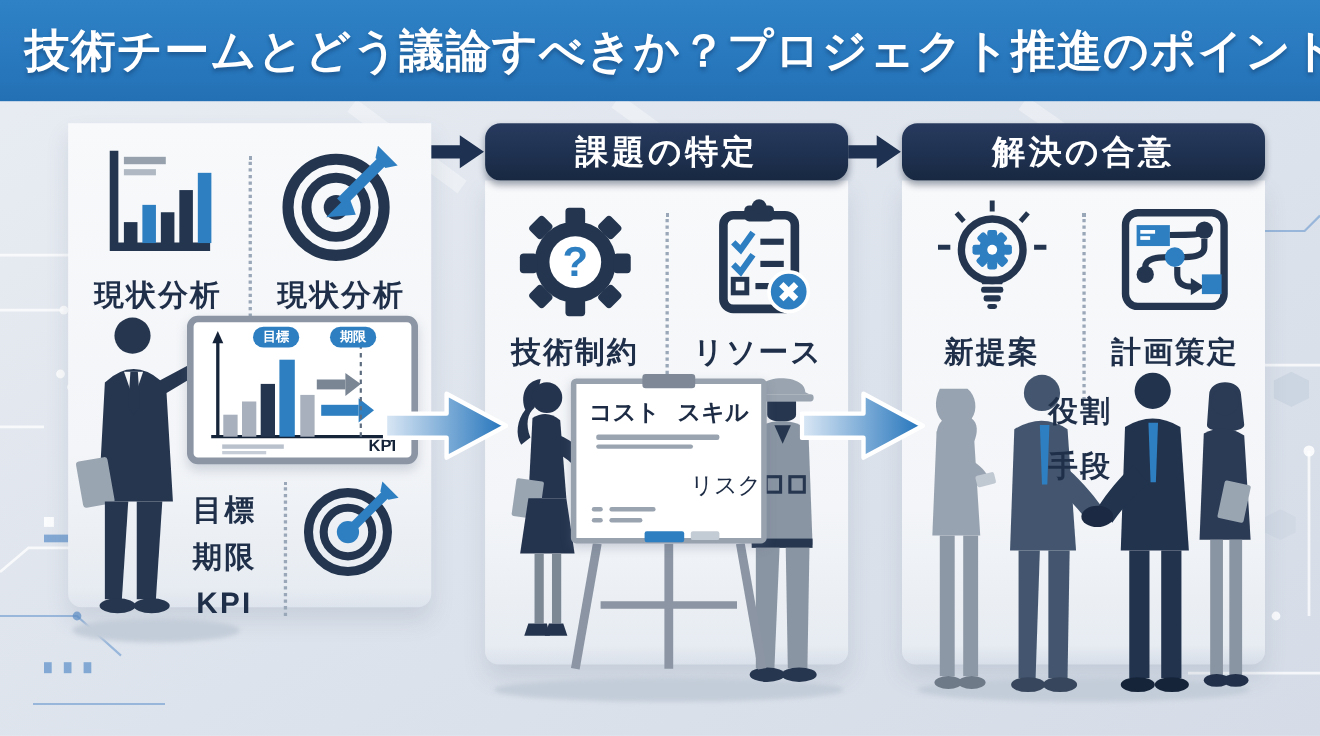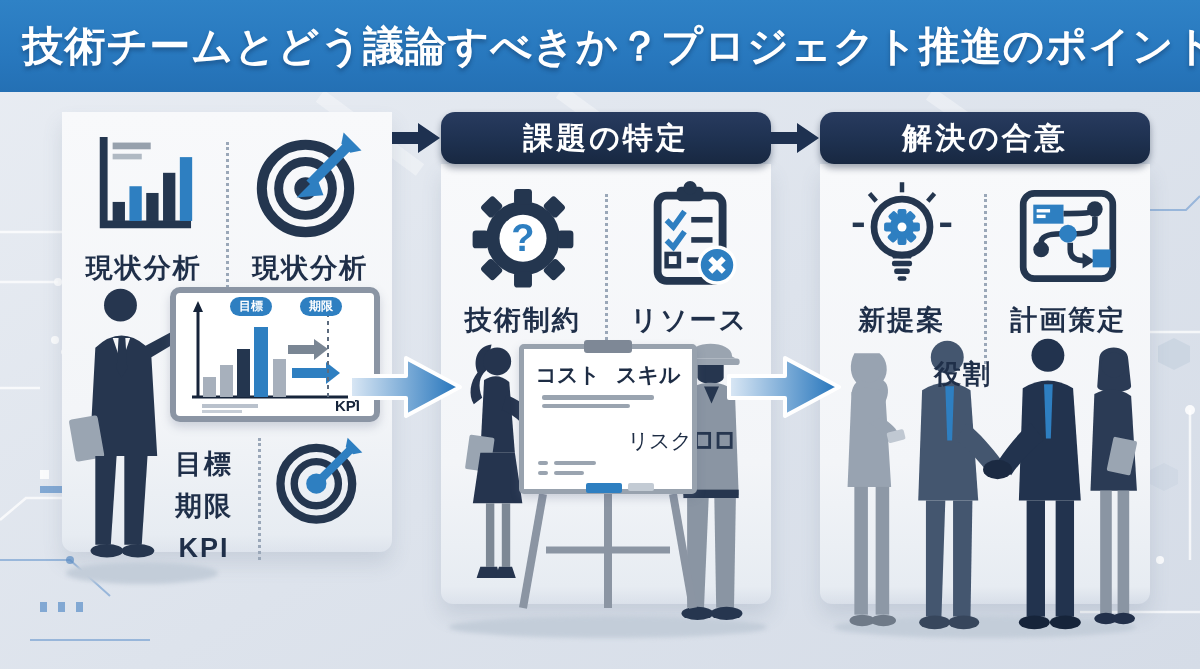--- a/index.html
+++ b/index.html
@@ -59,21 +59,21 @@
           box-shadow:0 4px 9px rgba(90,105,130,.25);z-index:5;}
   .easel-clip{position:absolute;left:60px;top:-9px;width:48px;height:13px;background:#7e8896;border-radius:3px;}
   .board-line1{position:absolute;left:0;top:12px;width:100%;display:flex;justify-content:center;gap:16px;
           font-size:21px;font-weight:800;color:#1d2c44;}
   .gbar{position:absolute;background:#9aa4b0;border-radius:2px;}
   .board-risk{position:absolute;left:0;top:78px;width:100%;text-align:right;
           font-size:21px;font-weight:400;color:#1d2c44;}
   .marker-blue{position:absolute;left:62px;bottom:-4px;width:36px;height:10px;background:#2e7fc1;border-radius:2px;}
   .marker-gray{position:absolute;left:104px;bottom:-2px;width:26px;height:8px;background:#c3cbd4;border-radius:2px;}
   
-  .kw3{position:absolute;width:96px;text-align:left;font-size:27px;font-weight:800;
+  .kw3{position:absolute;width:96px;text-align:center;font-size:27px;font-weight:800;
        color:#1f2f49;letter-spacing:2px;z-index:8;}
   .kw3.k1{left:114px;top:192px;} .kw3.k2{left:114px;top:242px;} .kw3.k3{left:120px;top:322px;}
 </style>
 </head>
 <body>
 
 <div class="page">
 
   <svg class="bgdeco" width="1200" height="669" viewBox="0 0 1200 669">
     <g stroke="#ffffff" stroke-width="2.5" opacity="0.75" fill="none">
@@ -403,20 +403,21 @@
         <path d="M283,26 C283,10 313,10 313,26 L316,54 C316,62 280,62 281,54 Z" fill="#2b3b55"></path>
         <circle cx="298" cy="32" r="13" fill="#2b3b55"></circle>
         <path d="M278,62 Q298,52 316,64 L322,162 L274,162 Z" fill="#2b3b55"></path>
         <rect x="294" y="108" width="25" height="36" rx="2" fill="#9aa5b2" transform="rotate(12 306 126)"></rect>
         <rect x="284" y="162" width="12" height="128" fill="#8a95a3"></rect>
         <rect x="302" y="162" width="12" height="128" fill="#8a95a3"></rect>
         <ellipse cx="290" cy="294" rx="12" ry="6" fill="#22304a"></ellipse>
         <ellipse cx="308" cy="294" rx="12" ry="6" fill="#22304a"></ellipse>
       </svg>
       <div class="kw3 k1">役割</div>
+      <div class="kw3 k2">手段</div>
       <div class="shadow" style="left:14px;top:452px;width:302px;height:22px;"></div>
     </div>
   </div>
 
   <svg class="hdr-arrow a1" viewBox="0 0 48 32">
     <polygon points="0,10 26,10 26,1 48,16 26,31 26,22 0,22" fill="#1e3150"></polygon>
   </svg>
   <svg class="hdr-arrow a2" viewBox="0 0 48 32">
     <polygon points="0,10 26,10 26,1 48,16 26,31 26,22 0,22" fill="#1e3150"></polygon>
   </svg>

